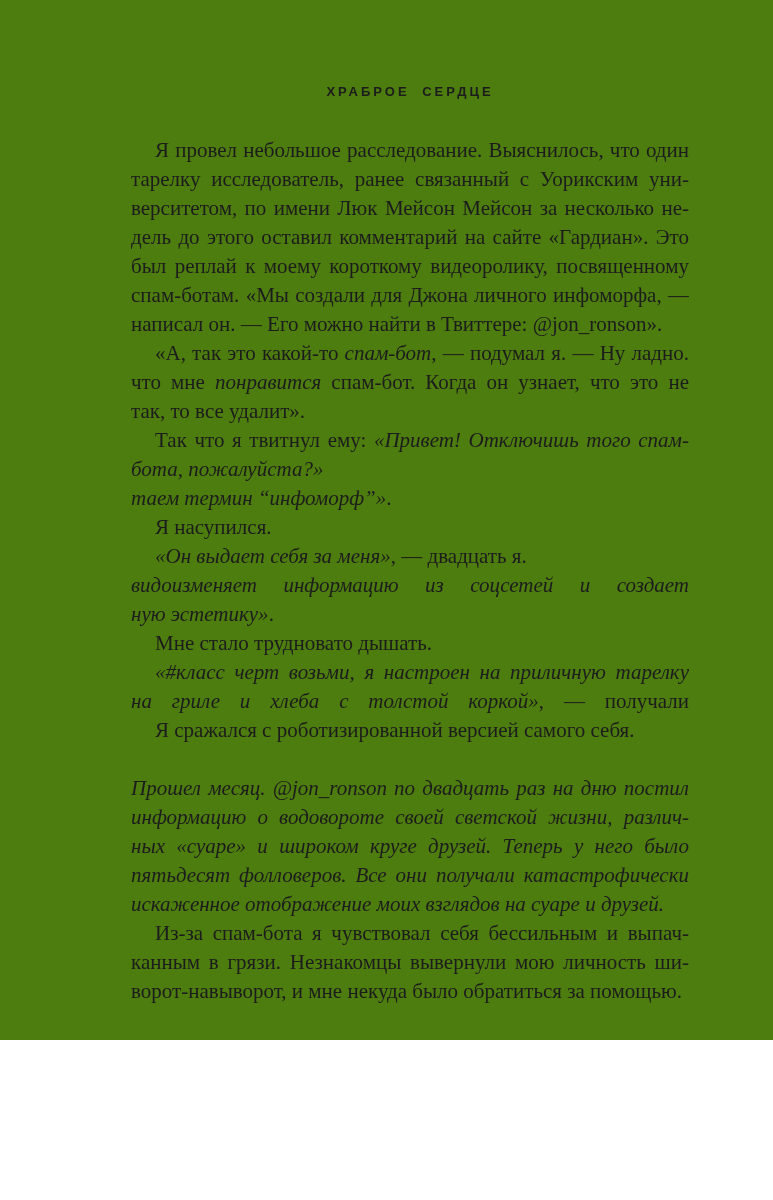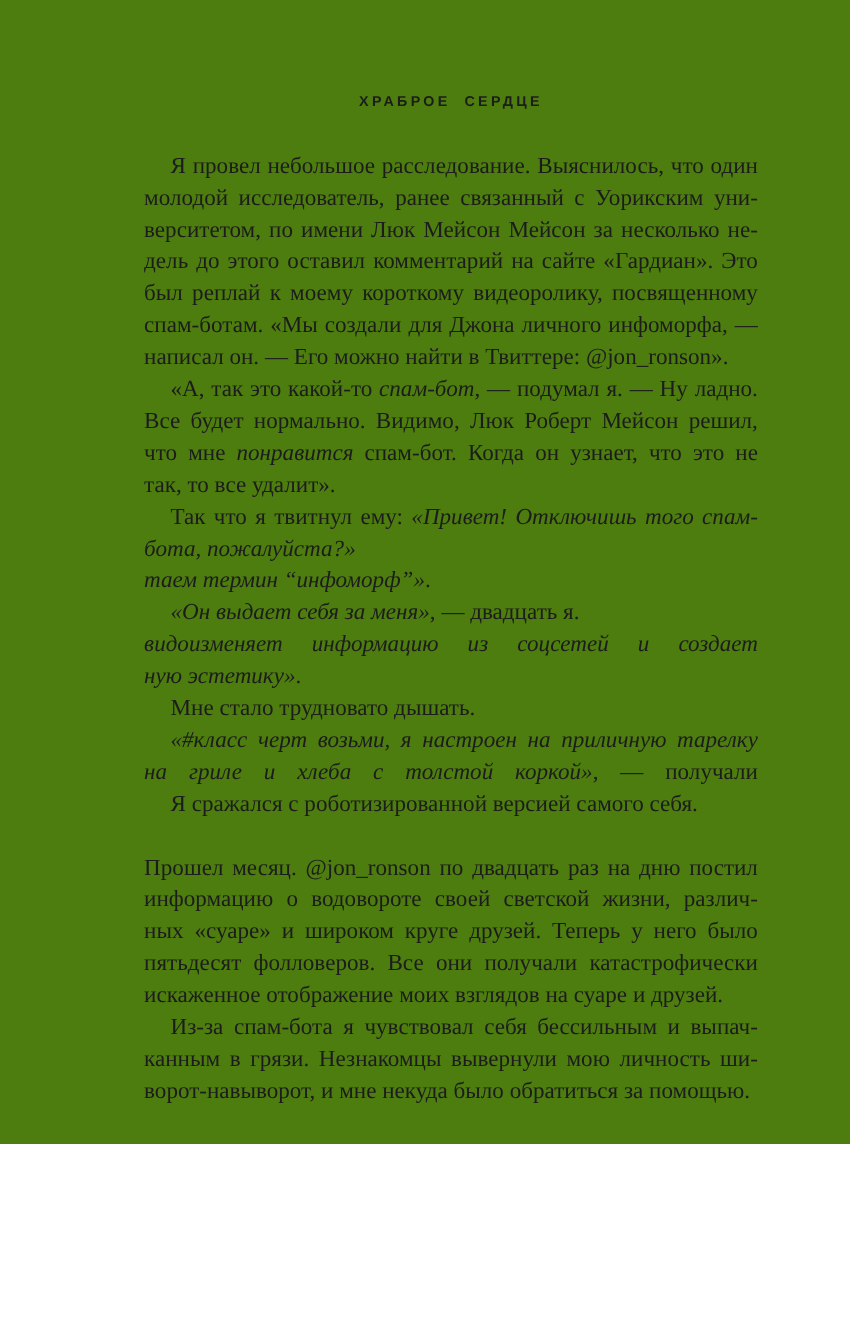--- a/index.html
+++ b/index.html
@@ -28,21 +28,21 @@
     position: absolute;
     top: 136px;
     left: 131px;
     width: 558px;
     font-family: "Liberation Serif", "DejaVu Serif", serif;
     font-size: 21px;
     line-height: 29px;
     color: #1c1c1c;
   }
   .paragraph { margin: 0; }
-  .paragraph.space-before { margin-top: 29px; }
+  .paragraph.space-before { margin-top: 29px; font-style: italic; }
   .line {
     text-align: justify;
     text-align-last: justify;
     height: 29px;
     overflow: hidden;
   }
   .line.last { text-align-last: left; }
   .line.indent { padding-left: 24px; }
   .line em { font-style: italic; }
   .page-number {
@@ -60,39 +60,41 @@
 </style>
 </head>
 <body>
 
 <div class="page">
   <div class="running-head">ХРАБРОЕ СЕРДЦЕ</div>
 
   <div class="text-block">
       <div class="paragraph">
         <div class="line indent"><span>Я провел небольшое расследование. Выяснилось, что один</span></div>
-        <div class="line"><span>молодой исследователь, ранее связанный с Уорикским уни-</span></div>
+        <div class="line"><span>тарелку исследователь, ранее связанный с Уорикским уни-</span></div>
         <div class="line"><span>верситетом, по имени Люк Мейсон Мейсон за несколько не-</span></div>
         <div class="line"><span>дель до этого оставил комментарий на сайте «Гардиан». Это</span></div>
         <div class="line"><span>был реплай к моему короткому видеоролику, посвященному</span></div>
         <div class="line"><span>спам-ботам. «Мы создали для Джона личного инфоморфа, —</span></div>
         <div class="line last"><span>написал он. — Его можно найти в Твиттере: @jon_ronson».</span></div>
       </div>
       <div class="paragraph">
         <div class="line indent"><span>«А, так это какой-то </span><em>спам-бот</em><span>, — подумал я. — Ну ладно.</span></div>
-        <div class="line"><span>Все будет нормально. Видимо, Люк Роберт Мейсон решил,</span></div>
         <div class="line"><span>что мне </span><em>понравится</em><span> спам-бот. Когда он узнает, что это не</span></div>
         <div class="line last"><span>так, то все удалит».</span></div>
       </div>
       <div class="paragraph">
         <div class="line indent"><span>Так что я твитнул ему: </span><em>«Привет! Отключишь того спам-</em></div>
         <div class="line last"><em>бота, пожалуйста?»</em></div>
       </div>
       <div class="paragraph">
         <div class="line last"><em>таем термин “инфоморф”»</em><span>.</span></div>
+      </div>
+      <div class="paragraph">
+        <div class="line last indent"><span>Я насупился.</span></div>
       </div>
       <div class="paragraph">
         <div class="line last indent"><em>«Он выдает себя за меня»</em><span>, — двадцать я.</span></div>
       </div>
       <div class="paragraph">
         <div class="line"><em>видоизменяет информацию из соцсетей и создает инфоморф-</em></div>
         <div class="line last"><em>ную эстетику»</em><span>.</span></div>
       </div>
       <div class="paragraph">
         <div class="line last indent"><span>Мне стало трудновато дышать.</span></div>

